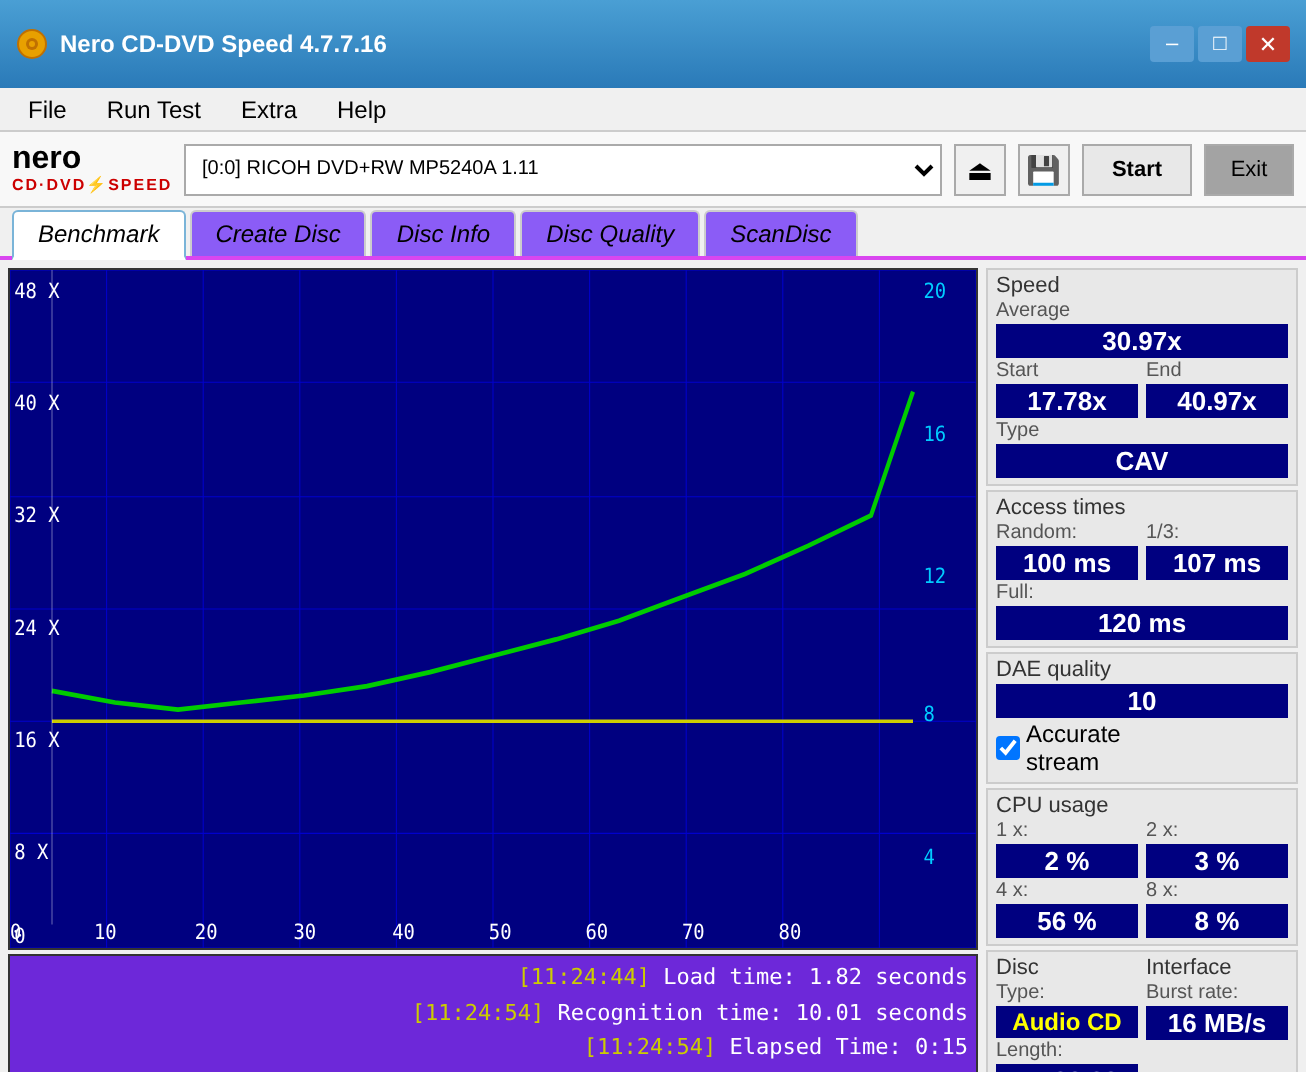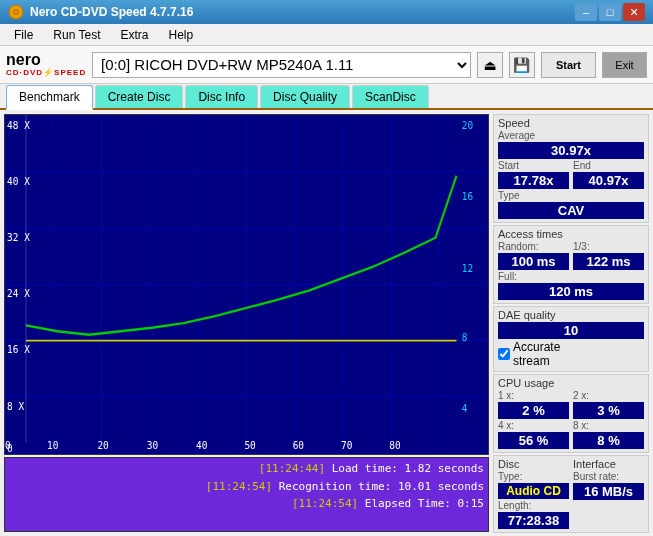--- a/index.html
+++ b/index.html
@@ -2,21 +2,21 @@
 <html><head>
   <meta charset="utf-8">
   <style>
     * { box-sizing: border-box; margin: 0; padding: 0; }
     body { font-family: 'Segoe UI', Tahoma, sans-serif; font-size: 12px; background: #f0f0f0; width: 653px; height: 536px; overflow: hidden; }
 
     
     #titlebar {
       background: linear-gradient(to bottom, #4a9fd4, #2a7ab8);
       color: white;
-      height: 24px;
+      height: 44px;
       display: flex;
       align-items: center;
       justify-content: space-between;
       padding: 0 8px;
       font-size: 12px;
       font-weight: bold;
     }
     #titlebar-left { display: flex; align-items: center; gap: 6px; }
     #titlebar-controls { display: flex; gap: 2px; }
     .title-btn {
@@ -60,21 +60,21 @@
       display: flex;
       flex-direction: column;
       justify-content: center;
     }
     .logo-top { font-size: 16px; font-weight: bold; color: #000; line-height: 1; }
     .logo-bottom { font-size: 8px; color: #cc0000; font-weight: bold; letter-spacing: 1px; }
 
     #drive-select {
       flex: 1;
       height: 26px;
-      font-size: 15px;
+      font-size: 10px;
       border: 1px solid #aaa;
       padding: 2px 4px;
       background: white;
     }
     .toolbar-btn {
       height: 26px;
       padding: 0 6px;
       border: 1px solid #aaa;
       background: #a3a3a3;
       cursor: pointer;
@@ -98,29 +98,30 @@
       font-size: 14px;
     }
 
     
     #tabs {
       background: #f0f0f0;
       height: 26px;
       display: flex;
       align-items: flex-end;
       padding: 0 6px;
-      border-bottom: 2px solid #a16207;
+      border-bottom: 2px solid #d946ef;
+      font-style: italic;
     }
     .tab {
       padding: 4px 12px;
       font-size: 12px;
       cursor: pointer;
       border: 1px solid #ccc;
       border-bottom: none;
-      background: #5eead4;
+      background: #8b5cf6;
       margin-right: 2px;
       border-radius: 3px 3px 0 0;
     }
     .tab.active {
       background: white;
       border-color: #7ab4d8;
       border-bottom: 2px solid white;
       margin-bottom: -2px;
     }
 
@@ -375,21 +376,21 @@
 
     <div class="stat-section">
       <div class="stat-header">Access times</div>
       <div class="two-col">
         <div class="col-half">
           <div class="stat-label">Random:</div>
           <div class="stat-value">100 ms</div>
         </div>
         <div class="col-half">
           <div class="stat-label">1/3:</div>
-          <div class="stat-value">122 ms</div>
+          <div class="stat-value">107 ms</div>
         </div>
       </div>
       <div class="stat-label">Full:</div>
       <div class="stat-value">120 ms</div>
     </div>
 
     <div class="stat-section">
       <div class="stat-header">DAE quality</div>
       <div class="stat-value">10</div>
       <div class="checkbox-row">

